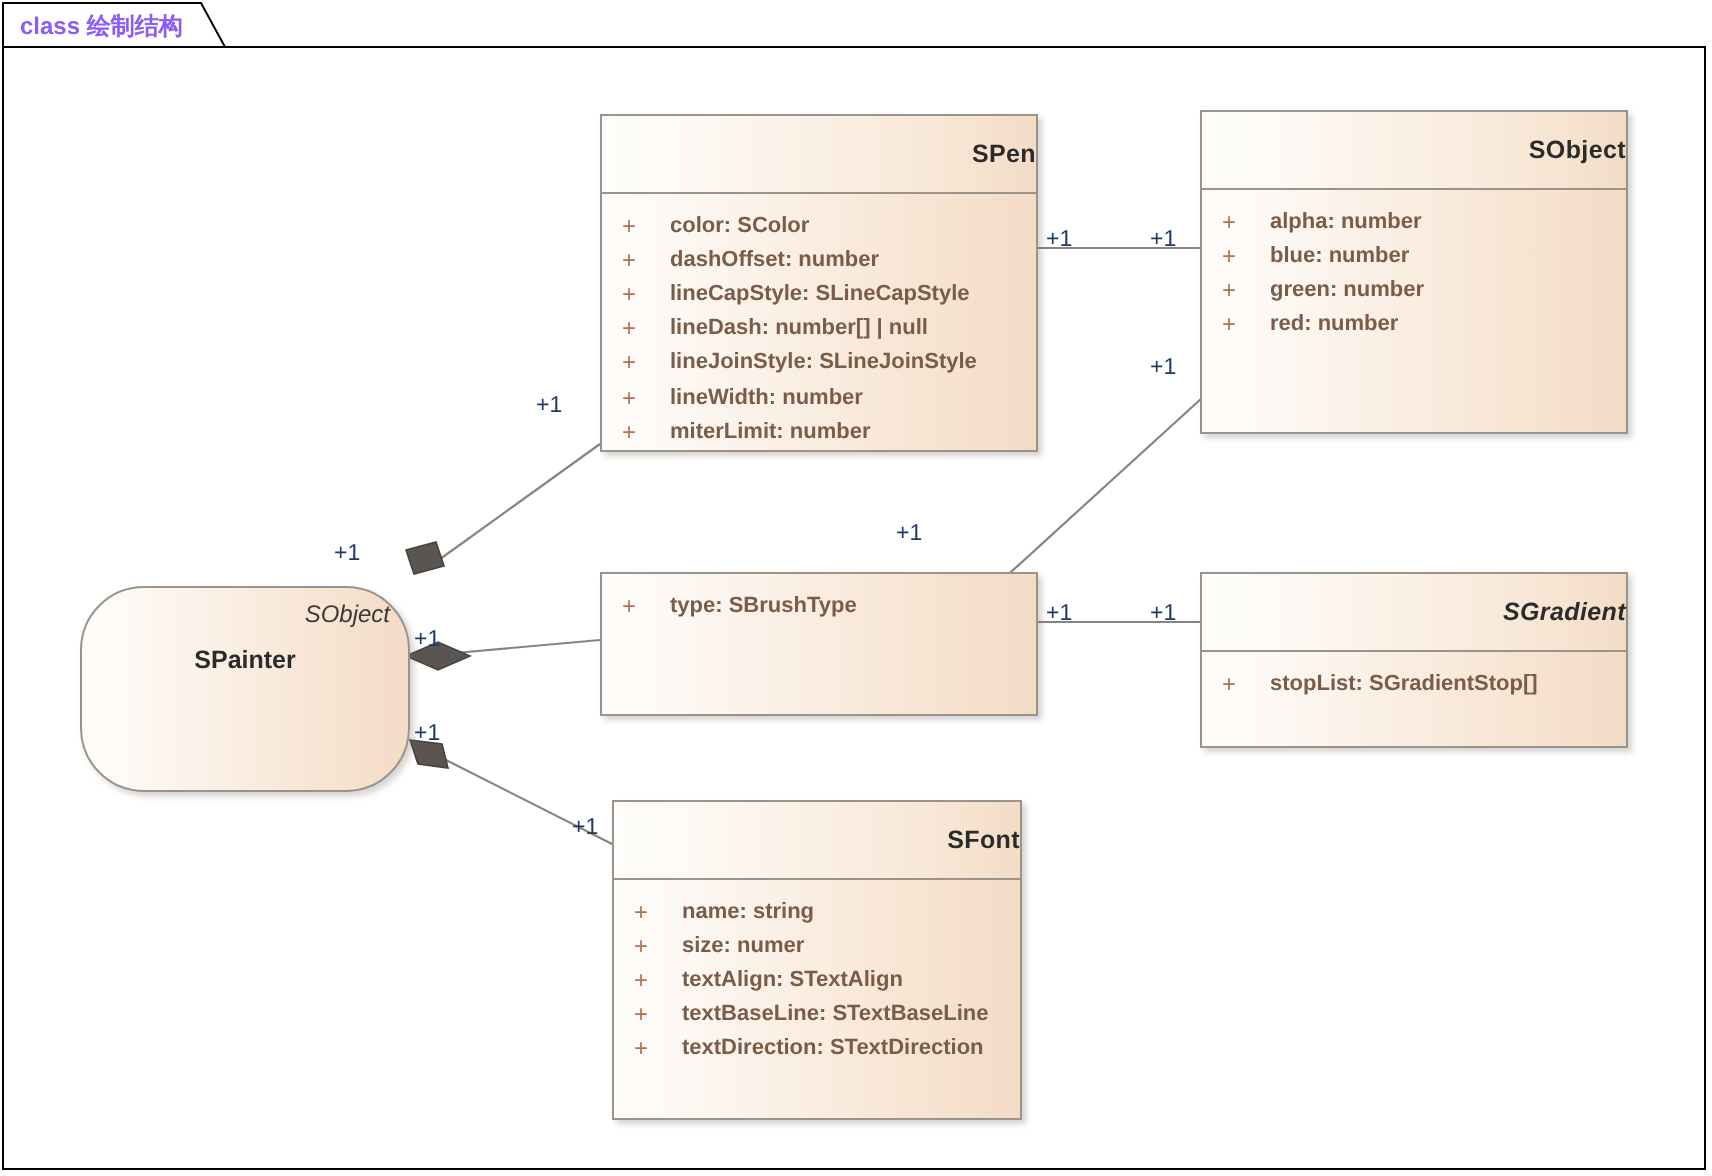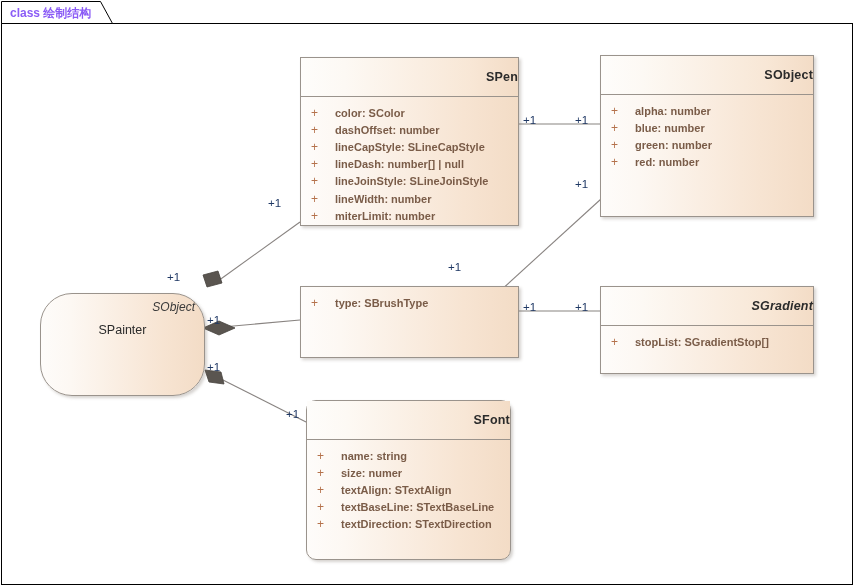--- a/index.html
+++ b/index.html
@@ -158,21 +158,21 @@
     font-style: italic;
     color: #3a3a3a;
   }
   .plain-name {
     position: absolute;
     left: 0;
     right: 0;
     top: 29px;
     text-align: center;
     font-size: 12.5px;
-    font-weight: normal;
+    font-weight: bold;
     color: #2b2b2b;
   }
 </style>
 </head>
 <body>
 
 <div id="frame">
 
   <div class="frame-border"></div>
   <div class="frame-top-right"></div>
@@ -295,21 +295,21 @@
       <span class="uml-title abstract">SGradient</span>
     </div>
     <div class="uml-body">
       <div class="attr-row">
         <span class="attr-vis">+</span>
         <span class="attr-text">stopList: SGradientStop[]</span>
       </div>
     </div>
   </div>
 
-  <div class="uml" style="left:306px; top:400px; width:205px; height:160px;border-radius:10px;">
+  <div class="uml" style="left:306px; top:400px; width:205px; height:160px;">
     <div class="uml-header">
       <span class="uml-title">SFont</span>
     </div>
     <div class="uml-body">
       <div class="attr-row">
         <span class="attr-vis">+</span>
         <span class="attr-text">name: string</span>
       </div>
       <div class="attr-row">
         <span class="attr-vis">+</span>

